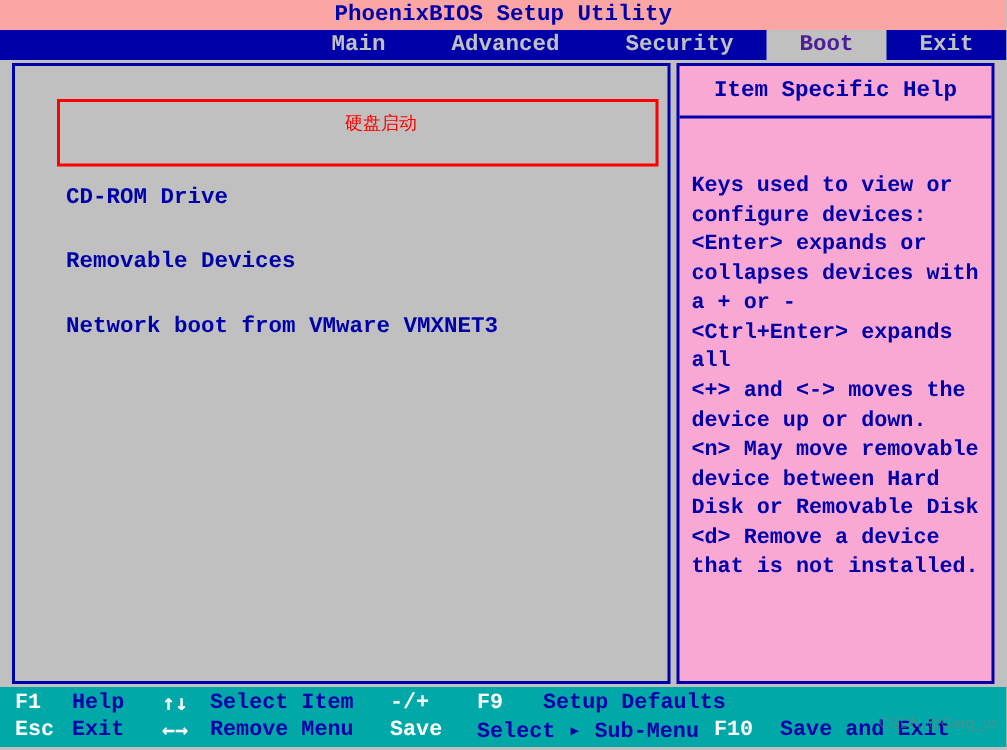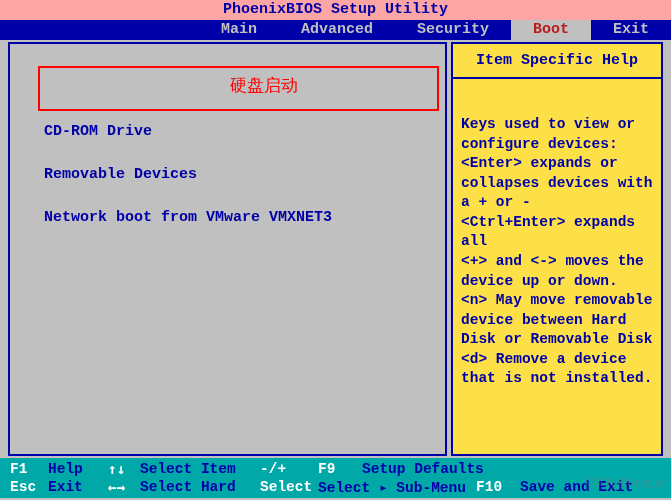--- a/index.html
+++ b/index.html
@@ -31,21 +31,21 @@
     justify-content: flex-end;
   }
   .menu-item {
     padding: 0 22px;
     height: 20px;
     line-height: 20px;
     cursor: pointer;
   }
   .menu-item.selected {
     background: #c0c0c0;
-    color: #b91c1c;
+    color: #4c1d95;
   }
   .content {
     display: flex;
     height: 418px;
     padding: 2px 8px 2px 8px;
     gap: 4px;
   }
   .main-panel {
     flex: 1;
     border: 2px solid #0000a8;
@@ -59,40 +59,40 @@
     margin-bottom: 2px;
     cursor: pointer;
   }
   .boot-item.selected {
     color: #c0c0c0;
     outline: 2px solid #ff0000;
   }
   .help-panel {
     width: 212px;
     border: 2px solid #0000a8;
-    background: #fde047;
+    background: #f9a8d4;
     display: flex;
     flex-direction: column;
   }
   .help-title {
     color: #0000a8;
     text-align: center;
     padding: 8px 4px;
     border-bottom: 2px solid #0000a8;
   }
   .help-body {
     color: #0000a8;
     padding: 36px 0 8px 8px;
     line-height: 1.35;
     font-size: 14.5px;
   }
   .annotation {
     position: absolute;
     color: #ff0000;
-    font-size: 17px;
+    font-size: 12px;
     font-weight: normal;
     left: 220px;
     top: 30px;
     font-family: sans-serif;
   }
   .footer {
     background: #00a8a8;
     color: #0000a8;
     height: 40px;
     display: flex;
@@ -155,21 +155,21 @@
     <span class="fcell" style="width:32px"><span class="fk arrow-icon">↑↓</span></span>
     <span class="fcell" style="width:120px">Select Item</span>
     <span class="fcell" style="width:58px"><span class="fk">-/+</span></span>
     <span class="fcell" style="width:44px"><span class="fk">F9</span></span>
     <span class="fcell">Setup Defaults</span>
   </div>
   <div class="footer-row">
     <span class="fcell" style="width:38px"><span class="fk">Esc</span></span>
     <span class="fcell" style="width:60px">Exit</span>
     <span class="fcell" style="width:32px"><span class="fk arrow-icon">←→</span></span>
-    <span class="fcell" style="width:120px">Select Hard</span>
-    <span class="fcell" style="width:58px"><span class="fk">Select</span></span>
+    <span class="fcell" style="width:120px">Remove Menu</span>
+    <span class="fcell" style="width:58px"><span class="fk">Save</span></span>
     <span class="fcell" style="width:158px">Select ▸ Sub-Menu</span>
     <span class="fcell" style="width:44px"><span class="fk">F10</span></span>
     <span class="fcell">Save and Exit</span>
   </div>
 </div>
 
 <div class="watermark">CSDN @Garg_yz</div>
 
 </body></html>

